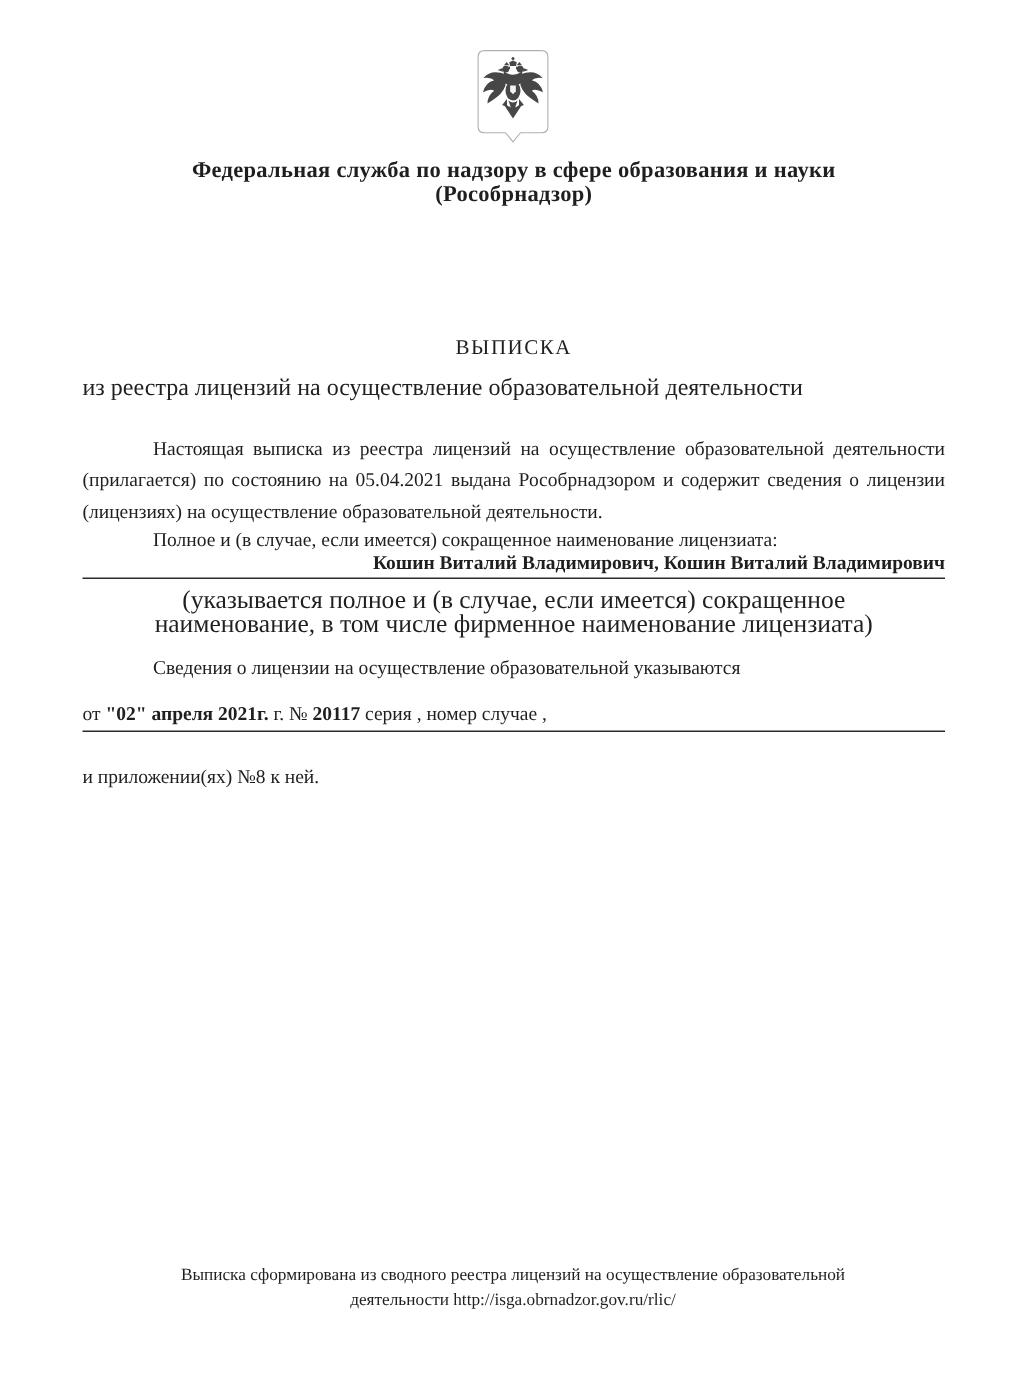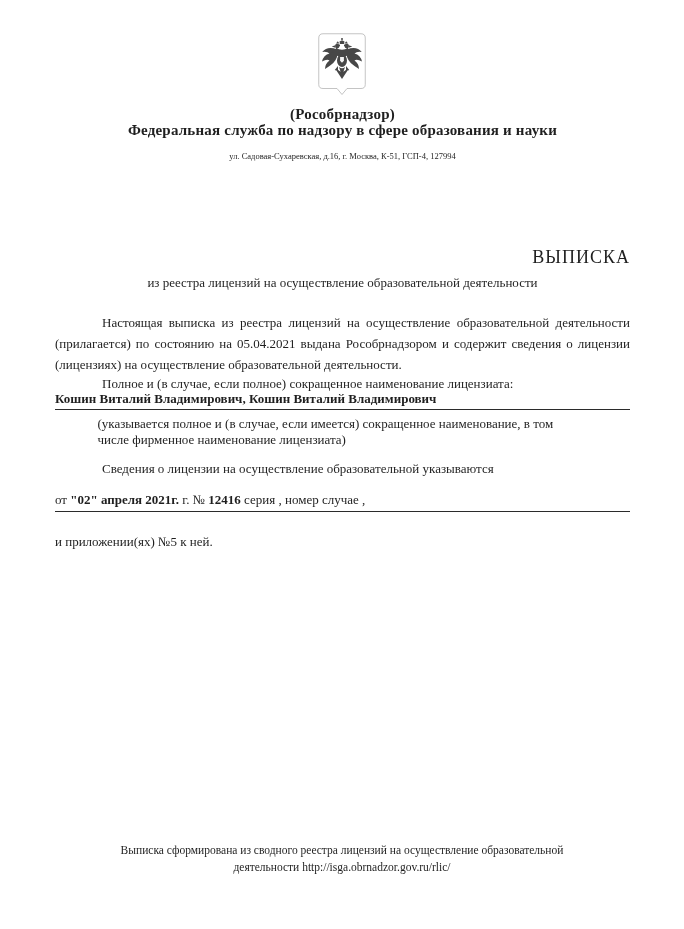--- a/index.html
+++ b/index.html
@@ -9,31 +9,31 @@
     color: #1f1f1f;
   }
   .page { position: relative; width: 684px; height: 929px; overflow: hidden; background: #ffffff; }
   .content { margin: 0 54px 0 55px; } 
 
   .emblem { width: 48px; height: 64px; margin: 33px auto 0 auto; }
 
   .org-name { margin-top: 9px; text-align: center; font-weight: bold; font-size: 15px; line-height: 16px; letter-spacing: 0.2px; }
   .address  { margin-top: 13px; text-align: center; font-size: 8.5px; line-height: 11px; }
 
-  .doc-title    { margin-top: 87px; text-align: right; font-size: 18px; letter-spacing: 1px; line-height: 16px; font-family: Liberation Serif, serif; }
-  .doc-subtitle { margin-top: 10px; text-align: center; font-size: 13px; line-height: 16px; }
+  .doc-title    { margin-top: 87px; text-align: center; font-size: 14px; letter-spacing: 1px; line-height: 16px; font-family: Liberation Serif, serif; }
+  .doc-subtitle { margin-top: 10px; font-size: 16px; line-height: 16px; }
 
   .intro { margin: 21px 0 0 0; font-size: 13px; line-height: 21px; text-align: justify; text-indent: 47px; }
   .label-line { margin: 0; font-size: 13px; line-height: 17px; text-indent: 47px; }
 
   .name-line {
-    margin: 0; text-align: left; font-weight: bold; font-size: 13px; line-height: 14px;
+    margin: 0; text-align: right; font-weight: bold; font-size: 13px; line-height: 14px;
     padding-bottom: 3px; border-bottom: 1px solid #2b2b2b;
   }
-  .note { margin: 6px auto 0 auto; width: 490px; font-size: 13px; line-height: 16px; }
+  .note { margin: 6px auto 0 auto; width: 490px; text-align: center; font-size: 17px; line-height: 16px; }
 
   .license-heading { margin: 13px 0 0 0; font-size: 13px; line-height: 16px; text-indent: 47px; }
   .license-line {
     margin: 16px 0 0 0; font-size: 13px; line-height: 14px;
     padding-bottom: 4px; border-bottom: 1px solid #2b2b2b;
   }
   .license-line b { font-weight: bold; }
 
   .attachment { margin: 22px 0 0 0; font-size: 13px; line-height: 16px; }
 
@@ -83,45 +83,44 @@
         <rect x="23.5" y="35" width="2.2" height="17" transform="rotate(42 24.6 43.5)"></rect>
 
         <circle cx="72.5" cy="46" r="3.2" fill="none" stroke="#474747" stroke-width="1.6"></circle>
       </g>
     </svg>
   </div>
 
   <div class="content">
 
     <div class="org-name">
+      <div>Федеральная служба по надзору в сфере образования и науки</div>
       <div>(Рособрнадзор)</div>
-      <div>Федеральная служба по надзору в сфере образования и науки</div>
     </div>
 
     <div class="address">
-      <div>ул. Садовая-Сухаревская, д.16,  г. Москва, К-51, ГСП-4, 127994</div>
     </div>
 
     <div class="doc-title">ВЫПИСКА</div>
     <div class="doc-subtitle">из реестра лицензий на осуществление образовательной деятельности</div>
 
     <p class="intro">Настоящая выписка из реестра лицензий на осуществление образовательной деятельности (прилагается) по состоянию на 05.04.2021  выдана Рособрнадзором и содержит сведения о лицензии (лицензиях) на осуществление образовательной деятельности.</p>
 
-    <p class="label-line">Полное и (в случае, если полное) сокращенное наименование лицензиата:</p>
+    <p class="label-line">Полное и (в случае, если имеется) сокращенное наименование лицензиата:</p>
 
     <div class="name-line">Кошин Виталий Владимирович, Кошин Виталий Владимирович</div>
 
     <div class="note">(указывается полное и (в случае, если имеется) сокращенное наименование, в том числе фирменное наименование лицензиата)</div>
 
     <p class="license-heading">Сведения о лицензии на осуществление образовательной указываются</p>
 
-    <div class="license-line"><span>от </span><b>"02" апреля 2021г.</b><span>  г. № </span><b>12416</b><span> серия , номер случае ,</span></div>
+    <div class="license-line"><span>от </span><b>"02" апреля 2021г.</b><span>  г. № </span><b>20117</b><span> серия , номер случае ,</span></div>
 
 
-    <p class="attachment">и приложении(ях) №5 к ней.</p>
+    <p class="attachment">и приложении(ях) №8 к ней.</p>
 
   </div>
 
   <div class="footer">
     <div class="footer-inner">Выписка сформирована из сводного реестра лицензий на осуществление образовательной деятельности http://isga.obrnadzor.gov.ru/rlic/</div>
   </div>
 
 </div>
 
 </body></html>

